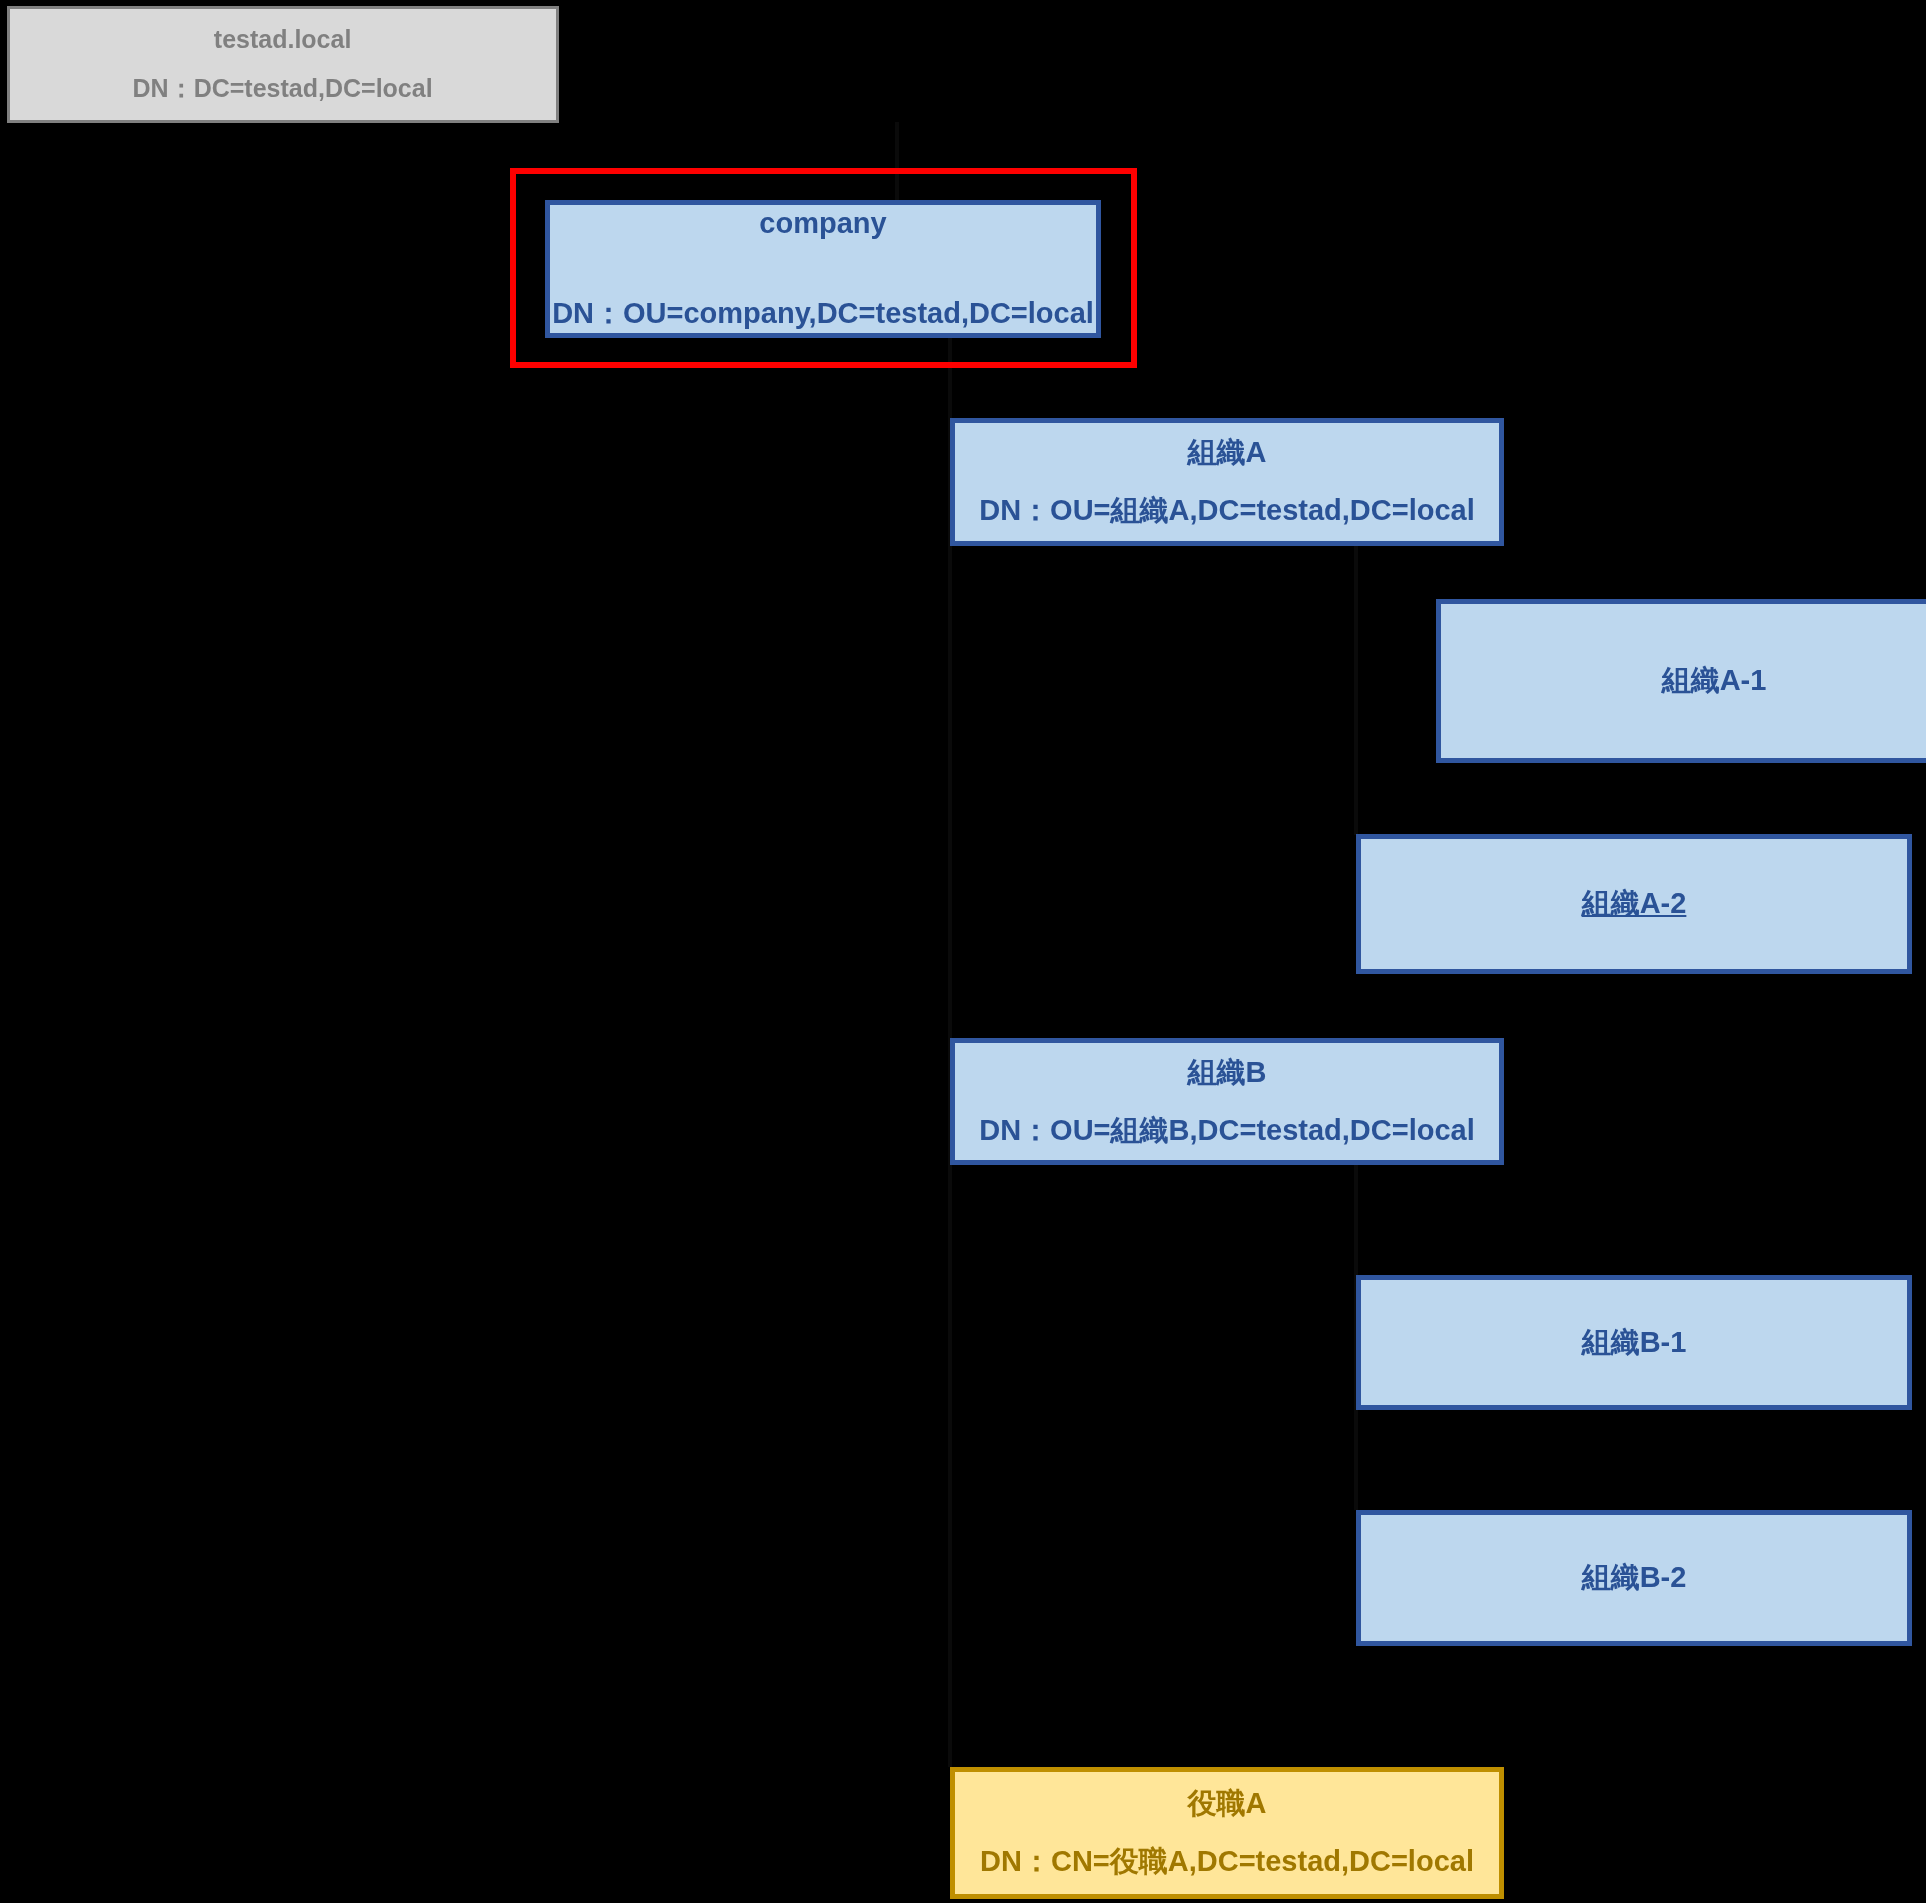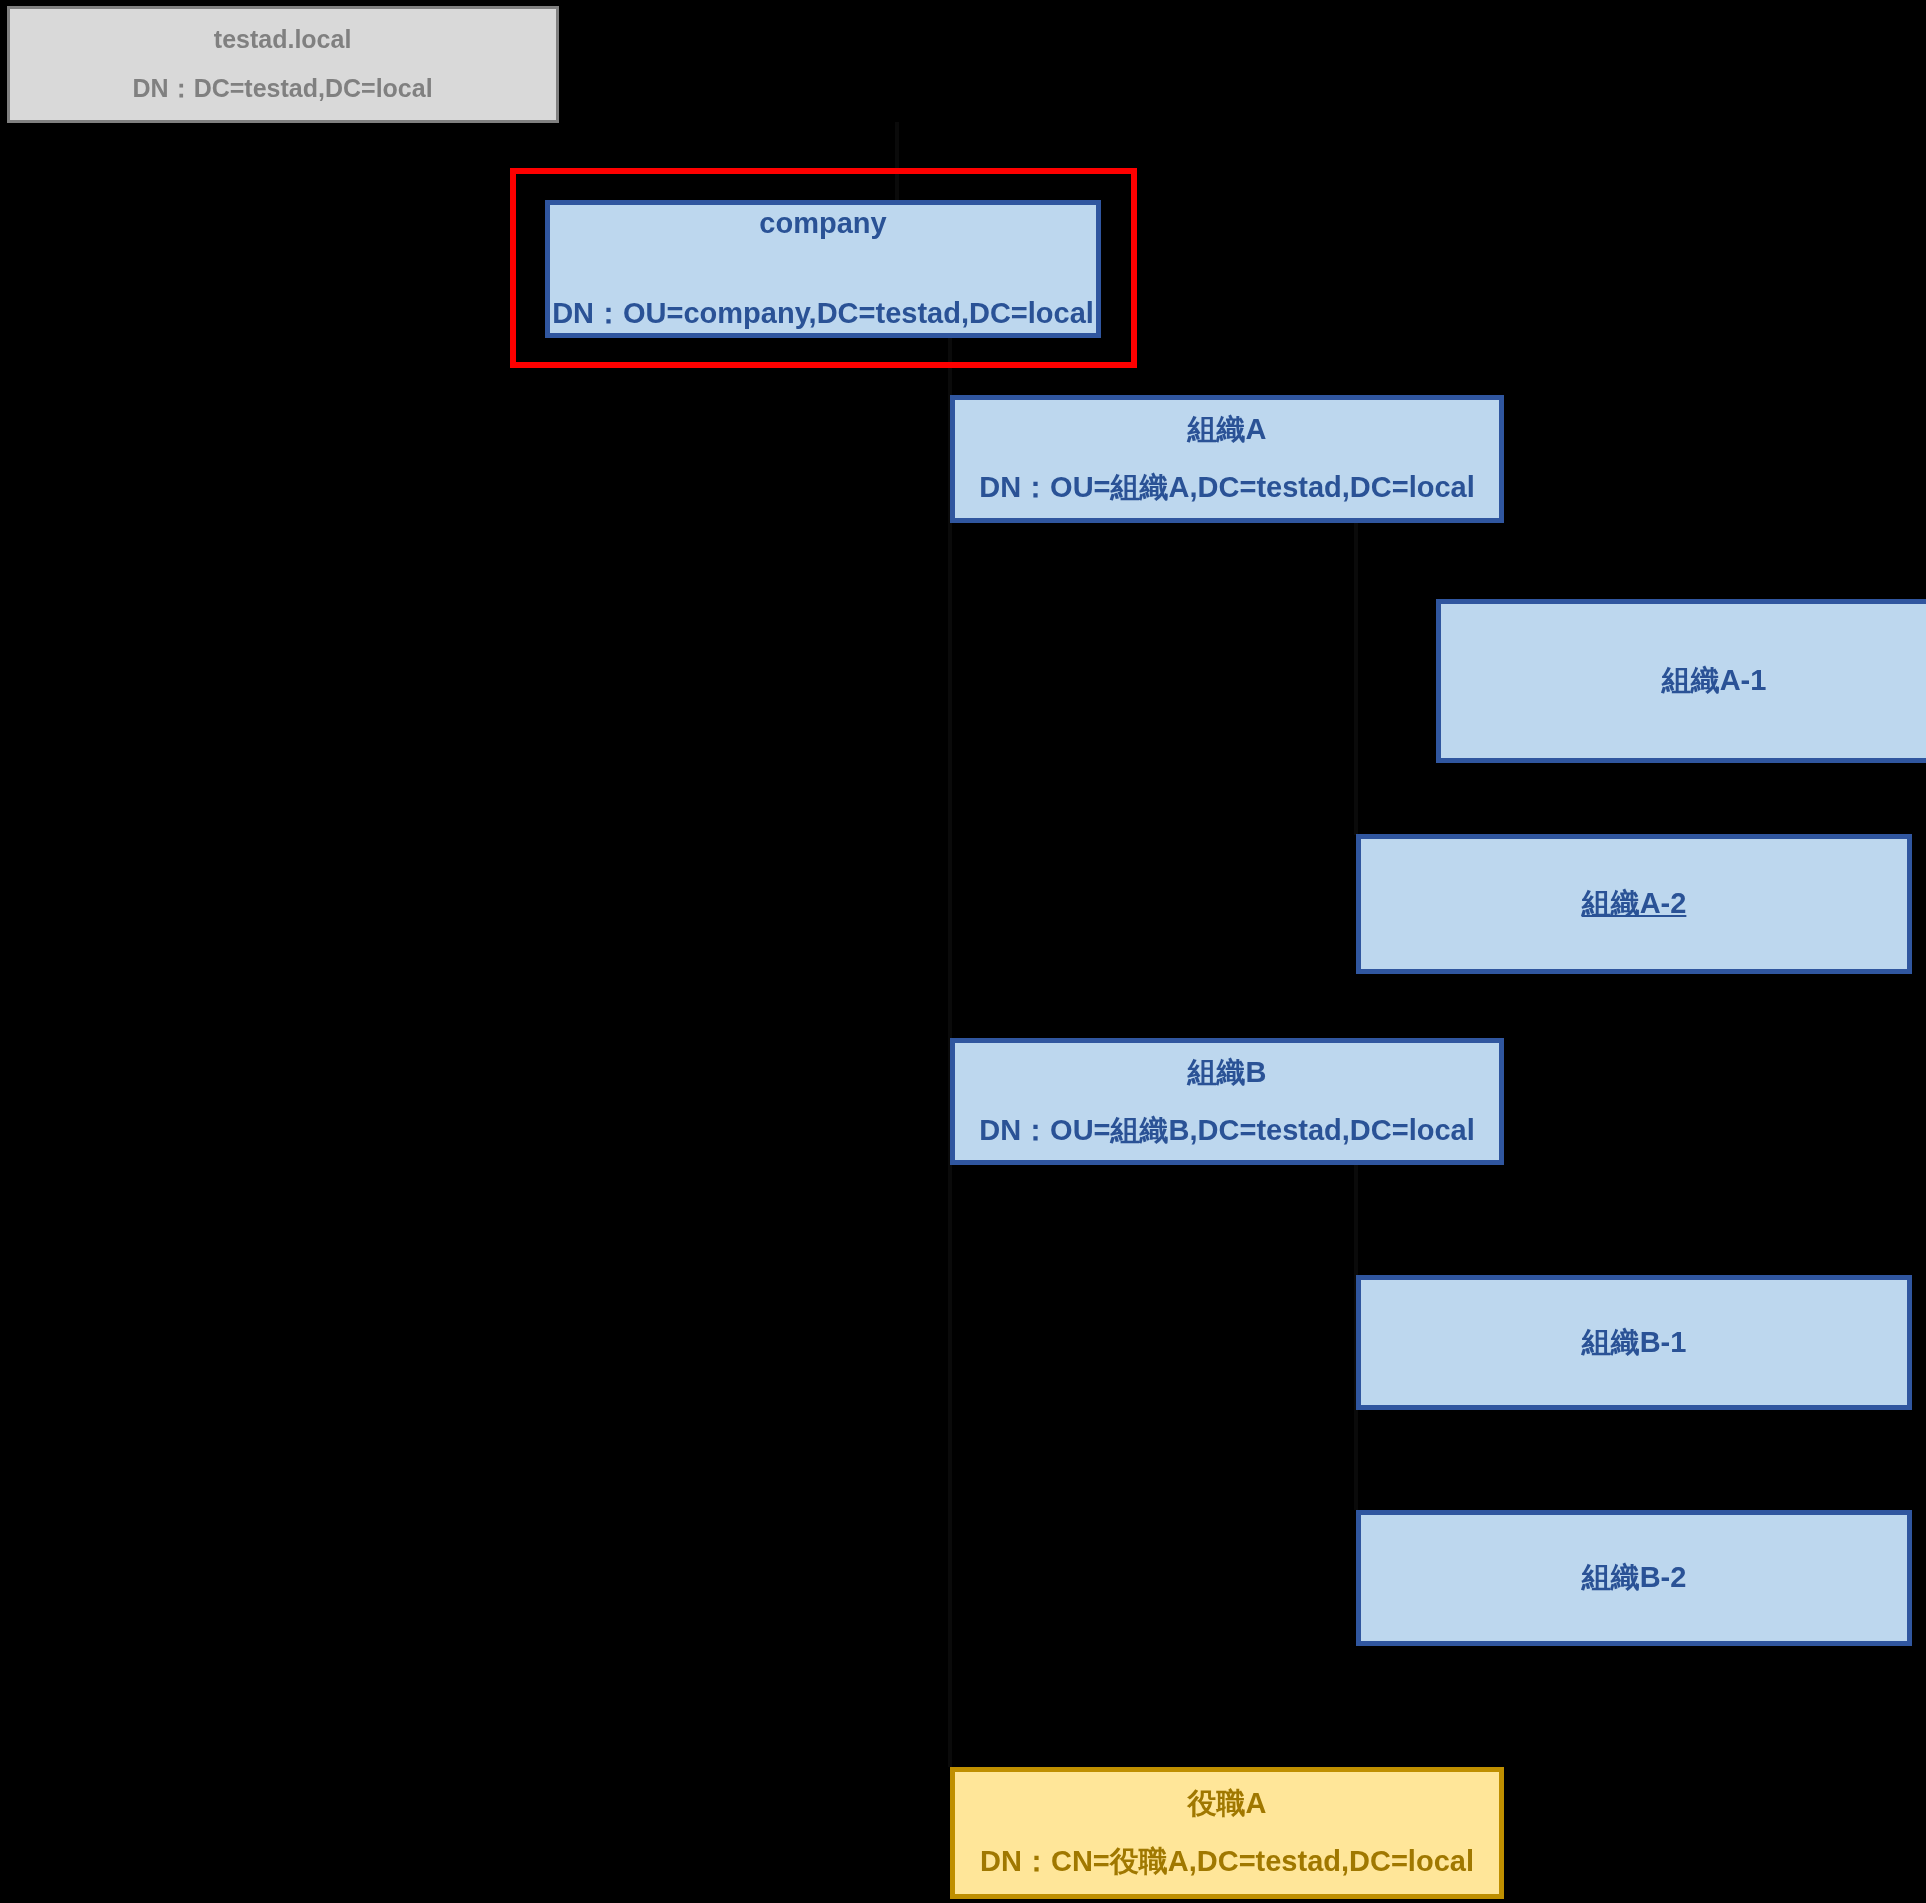--- a/index.html
+++ b/index.html
@@ -96,21 +96,21 @@
     <div class="dn">DN：DC=testad,DC=local</div>
   </div>
 
   <div class="highlight-box" style="left:510px; top:168px; width:627px; height:200px;"></div>
 
   <div class="node node-ou" style="left:545px; top:200px; width:556px; height:138px;gap:32px;">
     <div class="title">company</div>
     <div class="dn">DN：OU=company,DC=testad,DC=local</div>
   </div>
 
-  <div class="node node-ou" style="left:950px; top:395px; width:554px; height:128px;">
+  <div class="node node-ou" style="left:950px; top:418px; width:554px; height:128px;">
     <div class="title">組織A</div>
     <div class="dn">DN：OU=組織A,DC=testad,DC=local</div>
   </div>
 
   <div class="node node-ou single" style="left:1436px; top:599px; width:556px; height:164px;">
     <div class="title">組織A-1</div>
   </div>
 
   <div class="node node-ou single" style="left:1356px; top:834px; width:556px; height:140px;text-decoration:underline;">
     <div class="title">組織A-2</div>

